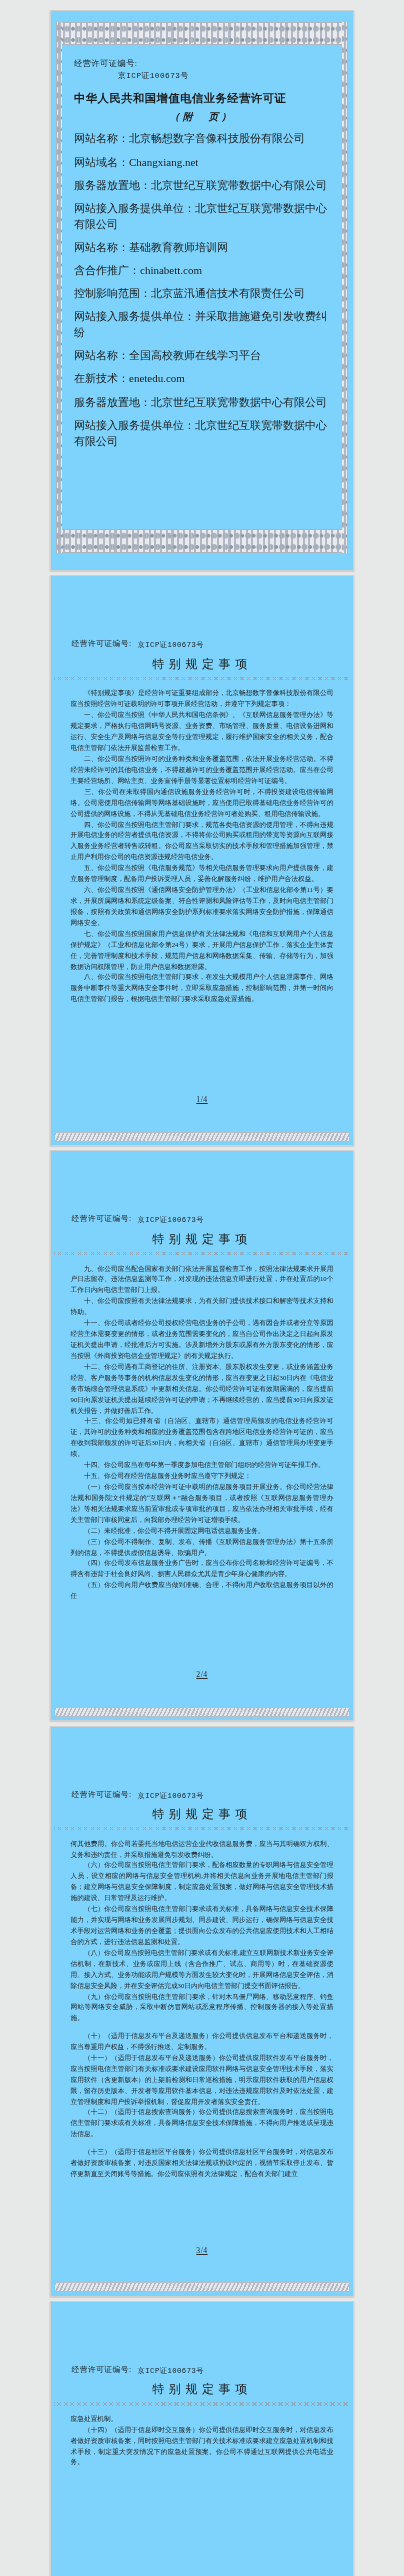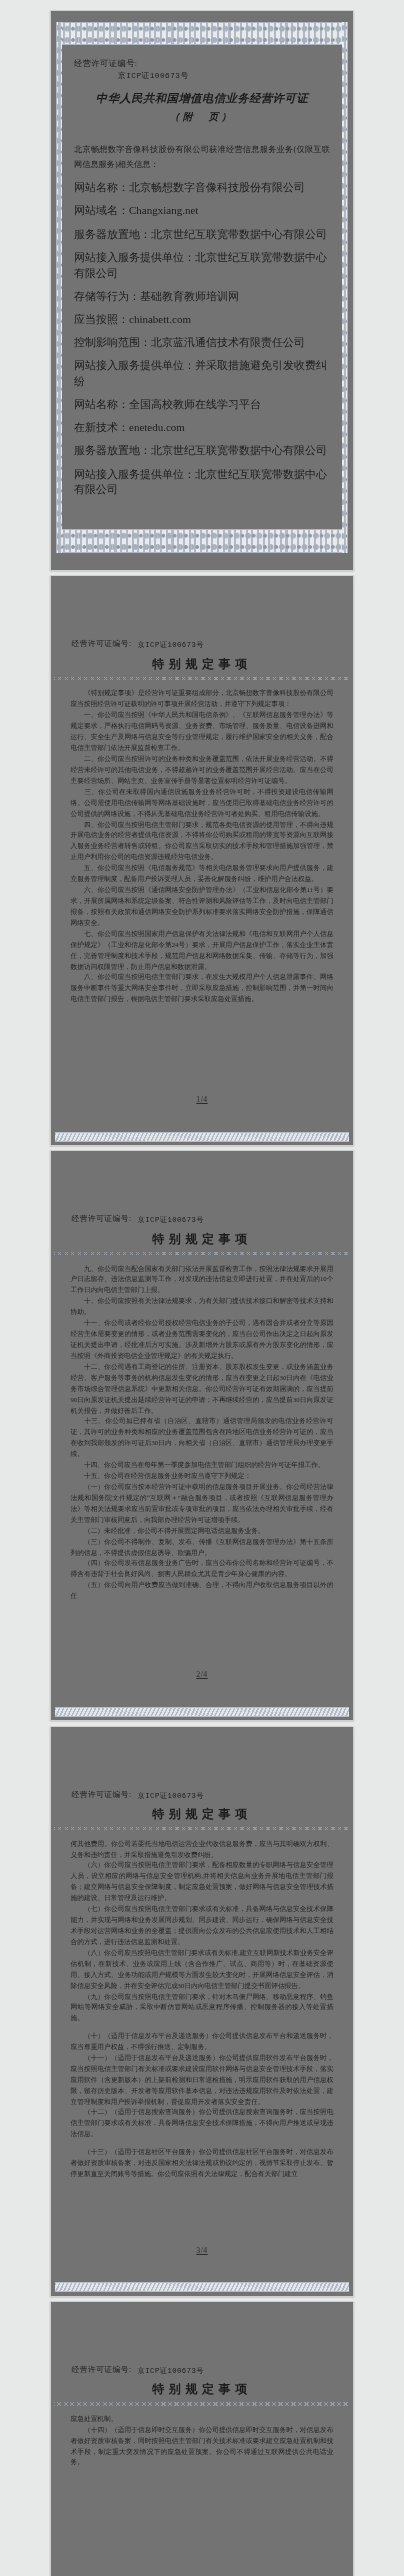--- a/index.html
+++ b/index.html
@@ -9,21 +9,21 @@
     width:405px;
     font-family:"Liberation Serif","DejaVu Serif",serif;
     color:#1c1c1c;
   }
   #pages-container{padding-top:10.3px;}
 
   .page{
     position:relative;
     width:304px;
     margin:0 0 4.1px 50px;
-    background:#737373;
+    background:#7dd3fc;
     box-shadow:0 0.5px 1.5px rgba(0,0,0,.28);
     border:0.5px solid #cfcfcf;
     box-sizing:border-box;
     overflow:hidden;
   }
   .page-license{height:561px;}
   .page-special{height:571px;}
 
   
   .ornate{
@@ -39,29 +39,29 @@
     border-bottom:0.5px solid #aeb5bf;
   }
   .ornate-top{top:10.3px;left:4.6px;right:4.6px;height:21.6px;}
   .ornate-bottom{bottom:17.5px;left:4.6px;right:4.6px;height:21.6px;}
   .ornate-left{top:10.3px;bottom:17.5px;left:4.6px;width:5.7px;border:none;border-left:0.5px solid #aeb5bf;}
   .ornate-right{top:10.3px;bottom:17.5px;right:4.6px;width:5.7px;border:none;border-right:0.5px solid #aeb5bf;}
 
   .p1-content{position:absolute;top:32px;left:23px;right:23px;}
   .p1-header{margin-top:14.4px;font-size:8.2px;letter-spacing:0.5px;}
   .p1-license-no{display:block;padding-left:44px;margin-top:2.1px;font-size:7.7px;font-family:"Liberation Mono","DejaVu Sans Mono",monospace;}
-  .p1-title{margin-top:10.3px;text-align:center;font-size:11.3px;font-weight:bold;letter-spacing:0.5px;font-style:italic;}
+  .p1-title{margin-top:10.3px;font-size:11.3px;font-weight:bold;letter-spacing:0.5px;}
   .p1-subtitle{margin-top:5.2px;text-align:center;font-size:9.8px;font-weight:bold;letter-spacing:3.1px;font-style:italic;}
   .p1-intro{margin-top:17.5px;font-size:8.2px;line-height:1.85;text-align:justify;}
   .p1-line{margin:7.2px 0;font-size:11px;line-height:1.45;}
 
   
   .sp-header{margin:63px 0 0 20.6px;font-size:7.7px;letter-spacing:0.5px;}
   .sp-license-no{margin-left:3.6px;font-size:7.2px;font-family:"Liberation Mono","DejaVu Sans Mono",monospace;position:relative;top:1px;}
-  .sp-title{margin-top:6.2px;text-align:center;font-size:12px;font-weight:bold;letter-spacing:4.6px;}
+  .sp-title{margin-top:6.2px;text-align:center;font-size:12px;font-weight:normal;letter-spacing:4.6px;}
   .zigzag{
     margin:4.1px 3.1px 0 3.1px;height:3.6px;
     background:
       repeating-linear-gradient(135deg, #9aa3ae 0 1px, rgba(255,255,255,0) 1px 4.6px),
       repeating-linear-gradient(45deg, #9aa3ae 0 1px, rgba(255,255,255,0) 1px 4.6px);
     opacity:.85;
   }
   .sp-body{margin:8.2px 19.6px 0 19.6px;}
   .para{
     margin:0;min-height:1em;
@@ -91,28 +91,27 @@
     <div class="ornate ornate-left"></div>
     <div class="ornate ornate-right"></div>
 
     <div class="p1-content">
       <div class="p1-header">
         <span>经营许可证编号:</span>
         <span class="p1-license-no">京ICP证100673号</span>
       </div>
       <div class="p1-title">中华人民共和国增值电信业务经营许可证</div>
       <div class="p1-subtitle">（附　页）</div>
-      <p class="p1-intro">北京畅想数字音像科技股份有限公司获准经营信息服务业务(仅限互联网信息服务)相关信息：</p>
       <div id="info-lines">
           <p class="p1-line">网站名称：北京畅想数字音像科技股份有限公司</p>
           <p class="p1-line">网站域名：Changxiang.net</p>
           <p class="p1-line">服务器放置地：北京世纪互联宽带数据中心有限公司</p>
           <p class="p1-line">网站接入服务提供单位：北京世纪互联宽带数据中心有限公司</p>
-          <p class="p1-line">存储等行为：基础教育教师培训网</p>
-          <p class="p1-line">应当按照：chinabett.com</p>
+          <p class="p1-line">网站名称：基础教育教师培训网</p>
+          <p class="p1-line">含合作推广：chinabett.com</p>
           <p class="p1-line">控制影响范围：北京蓝汛通信技术有限责任公司</p>
           <p class="p1-line">网站接入服务提供单位：并采取措施避免引发收费纠纷</p>
           <p class="p1-line">网站名称：全国高校教师在线学习平台</p>
           <p class="p1-line">在新技术：enetedu.com</p>
           <p class="p1-line">服务器放置地：北京世纪互联宽带数据中心有限公司</p>
           <p class="p1-line">网站接入服务提供单位：北京世纪互联宽带数据中心有限公司</p>
         </div>
     </div>
   </div>
 

